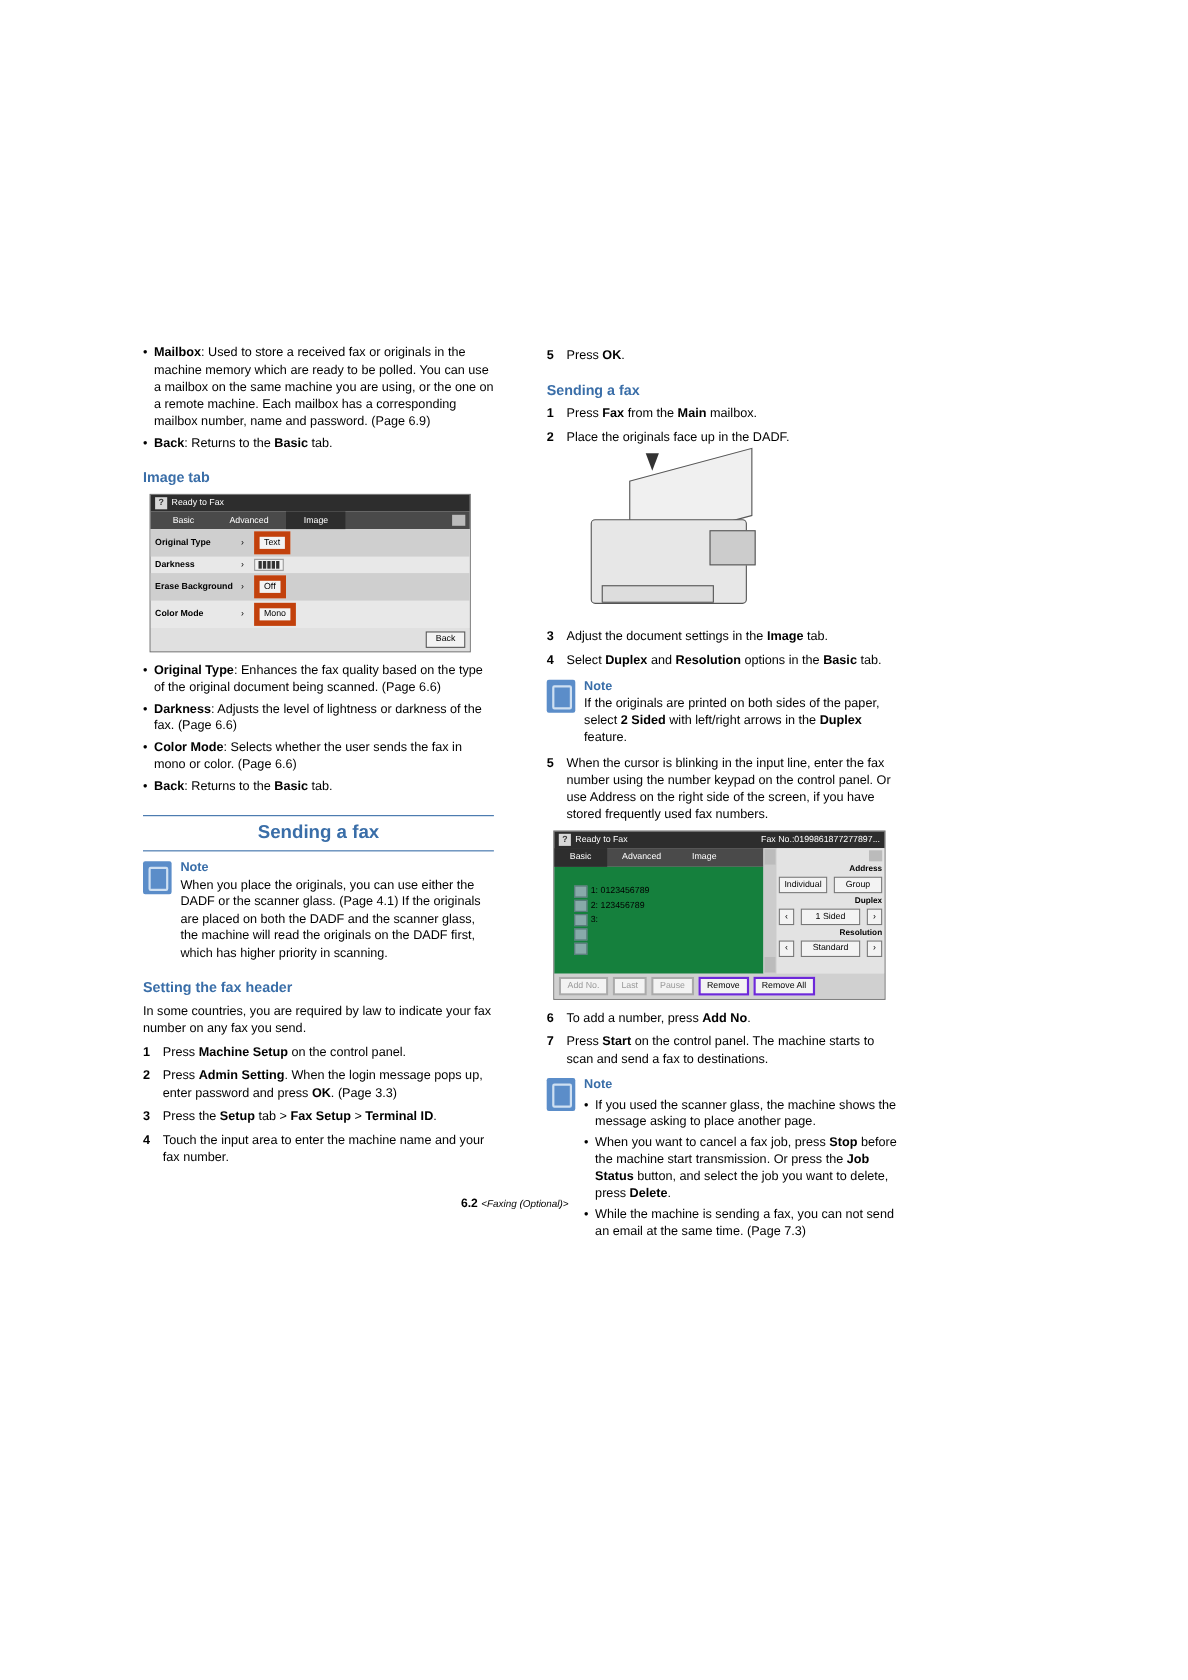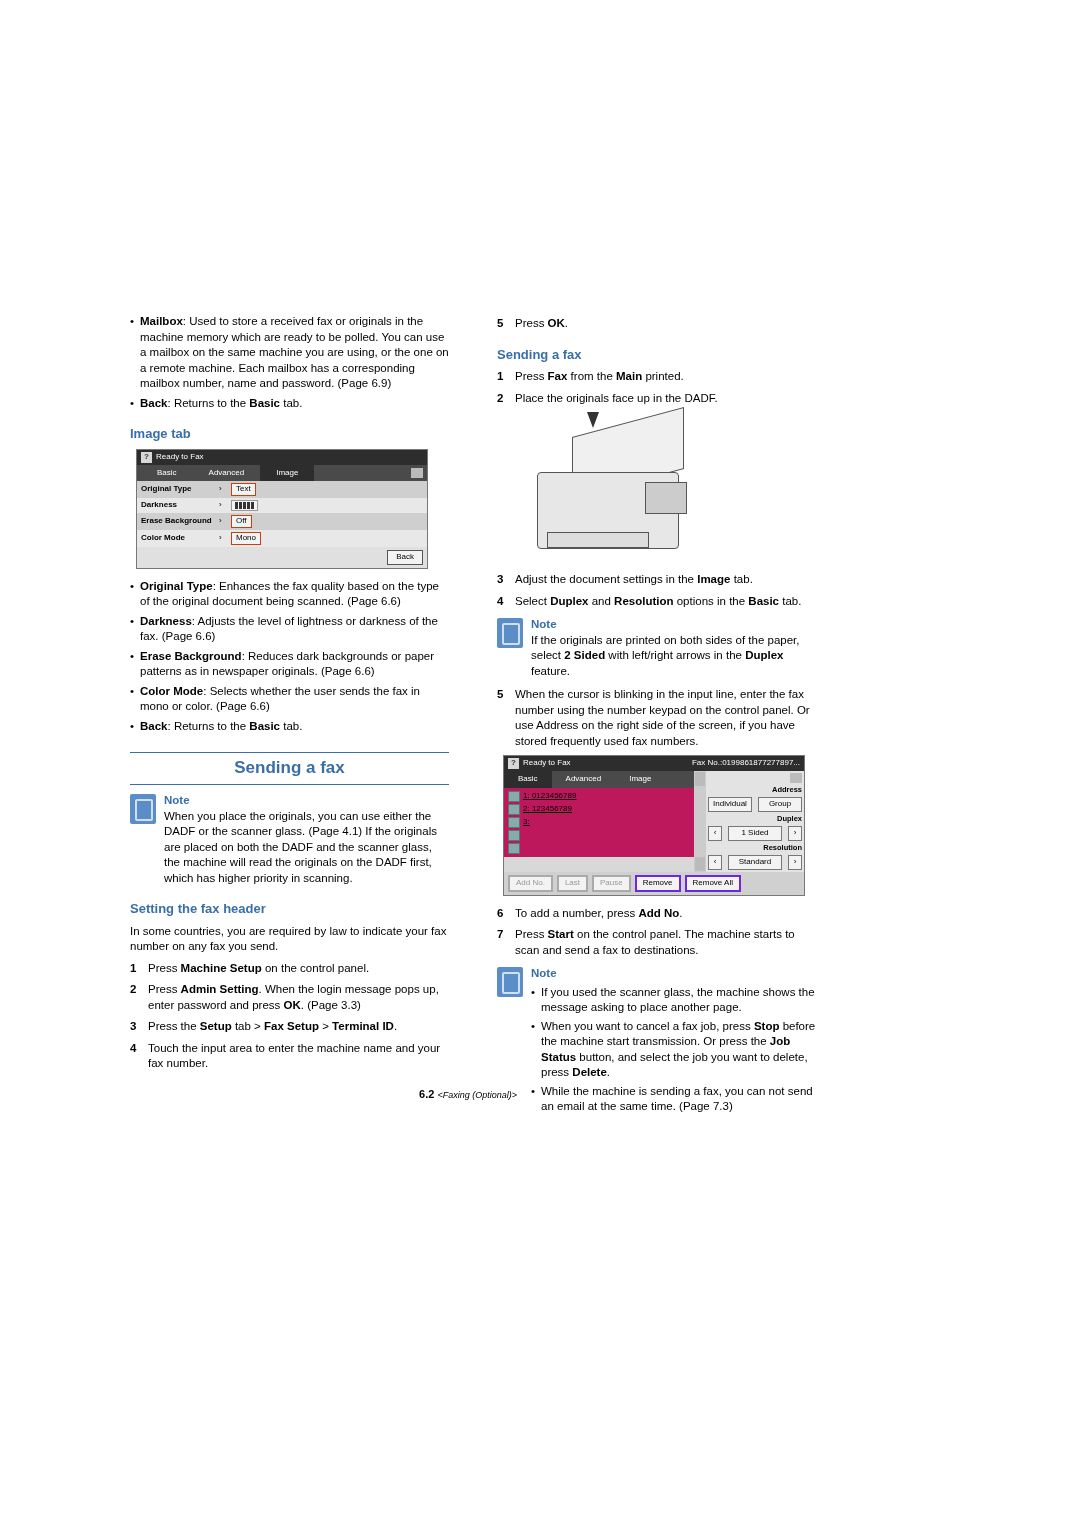--- a/index.html
+++ b/index.html
@@ -157,21 +157,21 @@
   .ui1 .row {
     display:flex; align-items:center;
     padding:2px 4px;
     gap:4px;
   }
   .ui1 .row.dark { background:#cfcfcf; }
   .ui1 .label { width:74px; font-weight:bold; color:#000; }
   .ui1 .gt { width:8px; }
   .ui1 .val {
     display:inline-flex; align-items:center; gap:3px;
-    background:#f3f3f3; border:1px solid #c2410c;
+    background:#f3f3f3; border:5px solid #c2410c;
     padding:0 4px;
   }
   .ui1 .dark-blocks {
     display:inline-flex; gap:1px;
     background:#f3f3f3; border:1px solid #999;
     padding:1px 3px;
   }
   .ui1 .dark-blocks span{
     width:3px; height:7px; background:#333;
   }
@@ -201,21 +201,21 @@
     display:flex; align-items:center; justify-content:center;
     font-weight:bold;
   }
   .ui2 .body { display:flex; }
   .ui2 .left-pane { flex:1; }
   .ui2 .tabs {
     display:flex; background:#4a4a4a; color:#fff;
   }
   .ui2 .tab { padding:3px 14px; }
   .ui2 .tab.active { background:#2d2d2d; }
-  .ui2 .list { background:#be185d; padding:2px;text-decoration:underline; }
+  .ui2 .list { background:#15803d; padding:16px; }
   .ui2 .list-row {
     display:flex; align-items:center; gap:3px;
     padding:1px 2px;
   }
   .ui2 .chip {
     width:10px; height:9px; background:#8aa; border:1px solid #577;
   }
   .ui2 .scroll-col { width:12px; background:#ccc; display:flex; flex-direction:column; }
   .ui2 .scroll-btn { height:14px; background:#bbb; margin:1px; }
   .ui2 .right-pane {
@@ -357,21 +357,20 @@
           </div>
         </div>
         <div class="footer">
           <span class="btn">Back</span>
         </div>
       </div>
 
       <ul class="bullets indent">
         <li><span class="b">Original Type</span><span>: Enhances the fax quality based on the type of the original document being scanned. (Page 6.6)</span></li>
         <li><span class="b">Darkness</span><span>: Adjusts the level of lightness or darkness of the fax. (Page 6.6)</span></li>
-        <li><span class="b">Erase Background</span><span>: Reduces dark backgrounds or paper patterns as in newspaper originals. (Page 6.6)</span></li>
         <li><span class="b">Color Mode</span><span>: Selects whether the user sends the fax in mono or color. (Page 6.6)</span></li>
         <li><span class="b">Back</span><span>: Returns to the </span><span class="b">Basic</span><span> tab.</span></li>
       </ul>
 
       <div class="section-title">Sending a fax</div>
 
       <div class="note-row">
         <div class="note-icon"></div>
         <div>
           <div class="note-title">Note</div>
@@ -409,21 +408,21 @@
             <span class="num">5</span>
             <div><span>Press </span><span class="b">OK</span><span>.</span></div>
           </li>
       </ol>
 
       <div class="h-blue">Sending a fax</div>
 
       <ol class="steps">
         <li>
             <span class="num">1</span>
-            <div><span>Press </span><span class="b">Fax</span><span> from the </span><span class="b">Main</span><span> printed.</span></div>
+            <div><span>Press </span><span class="b">Fax</span><span> from the </span><span class="b">Main</span><span> mailbox.</span></div>
           </li>
         <li>
             <span class="num">2</span>
             <div>Place the originals face up in the DADF.</div>
           </li>
       </ol>
 
       <div class="printer">
         <div class="lid"></div>
         <div class="arrow"></div>

